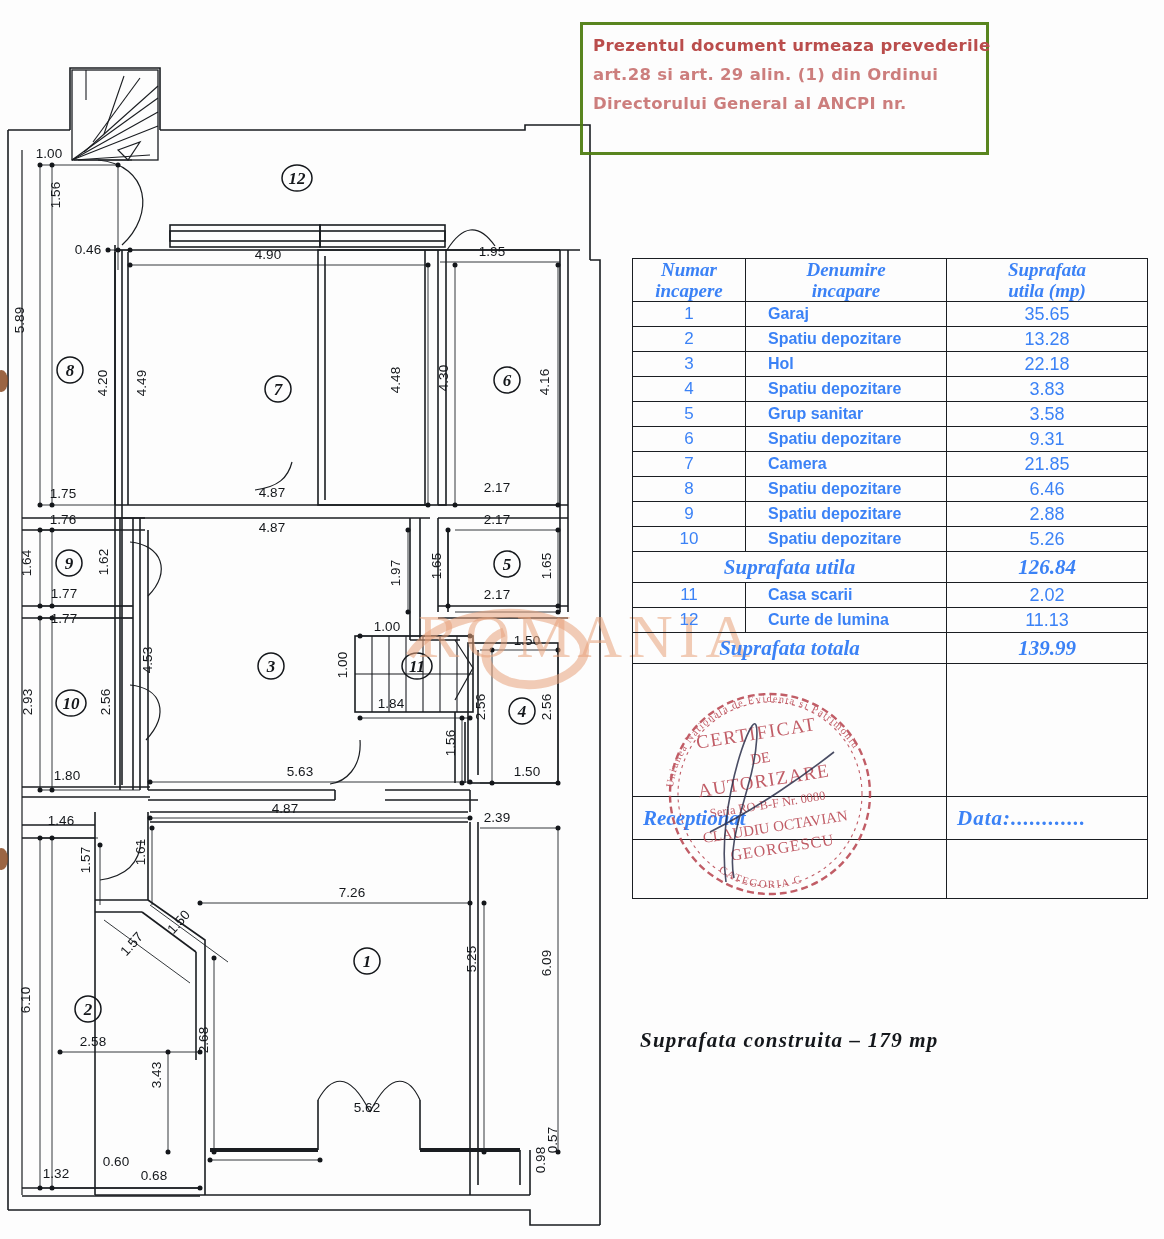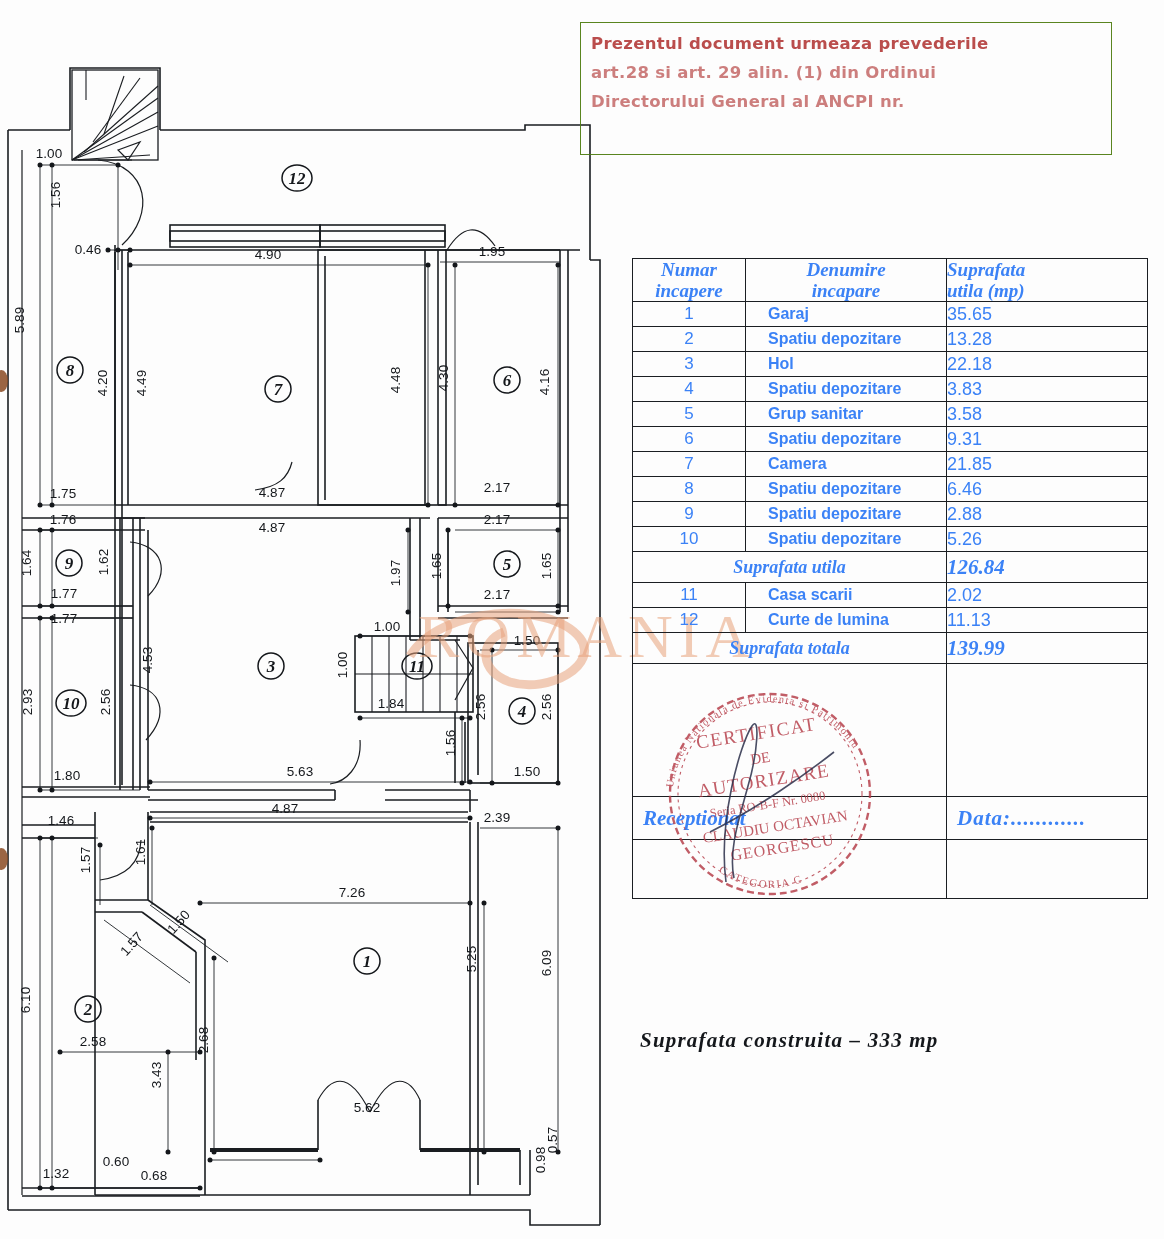--- a/index.html
+++ b/index.html
@@ -8,22 +8,22 @@
     font-family:"Liberation Sans", sans-serif;
     background:#fdfdfd;
   }
 
   
   #plan-area{position:absolute;left:0;top:0;width:620px;height:1239px;}
   #plan-svg{position:absolute;left:0;top:0;}
 
   
   #approval-stamp{
-    position:absolute;left:580px;top:22px;width:532px;height:133px;
-    border:1px solid #4d7c0f;
+    position:absolute;left:580px;top:22px;width:409px;height:133px;
+    border:3px solid #4d7c0f;
     color:#b5403f;
     font-size:16.5px;line-height:29px;
     letter-spacing:.3px;
     padding:6px 8px 0 10px;
     box-sizing:border-box;
     font-family:"DejaVu Sans", sans-serif;
     font-weight:600;
     opacity:.93;
   }
   #approval-stamp div{white-space:nowrap;}
@@ -42,33 +42,33 @@
     background:transparent;
   }
   table.recap td,table.recap th{
     border:1px solid #1b1e22;
     padding:0;
     height:24px;
     color:#3b82f6;
   }
   .c-num{width:112px;text-align:center;}
   .c-den{width:200px;}
-  .c-sup{width:200px;text-align:left;}
+  .c-sup{width:200px;text-align:center;}
   thead td{
     height:44px;
     font-family:"Liberation Serif", serif;font-style:italic;font-weight:700;
     font-size:19px;text-align:center;line-height:21px;
   }
   tbody td{font-size:16px;font-weight:700;}
   tbody td.c-num{font-weight:400;font-size:17px;}
   tbody td.c-den{padding-left:22px;}
   tbody td.c-sup{font-weight:400;font-size:18px;}
   tr.total td{
     font-family:"Liberation Serif", serif;font-style:italic;font-weight:700;
-    font-size:18px;height:30px;
+    font-size:21px;height:30px;
   }
   tr.total td.c-lbl{text-align:center;padding-left:0;}
   tr.total td.c-sup{font-size:21px;}
   tr.sig td{
     font-family:"Liberation Serif", serif;font-style:italic;font-weight:700;
     font-size:20px;height:36px;text-align:center;letter-spacing:.6px;
   }
   tr.blank td{height:132px;}
   tr.recep td{
     font-family:"Liberation Serif", serif;font-style:italic;font-weight:700;
@@ -575,21 +575,21 @@
           <td class="dotted-lead">Data:............</td>
         </tr>
         <tr class="blank2">
           <td colspan="2"></td>
           <td></td>
         </tr>
       </tbody>
   </table>
 </div>
 
-<div id="built-area">Suprafata construita  –  333 mp</div>
+<div id="built-area">Suprafata construita  –  179 mp</div>
 
 <svg id="cert-stamp" viewBox="0 0 244 215">
   <defs>
     <path id="arcTop" d="M 24,118 A 98,98 0 0 1 220,118"></path>
     <path id="arcBot" d="M 34,118 A 88,88 0 0 0 210,118"></path>
   </defs>
   <g opacity=".82">
     <circle cx="122" cy="112" r="100" fill="none" stroke="#b43a46" stroke-width="2.4" stroke-dasharray="7 4" transform="rotate(-8 122 112)"></circle>
     <circle cx="122" cy="112" r="92" fill="none" stroke="#b43a46" stroke-width="1.1" stroke-dasharray="3 4"></circle>
     <text font-size="10.5" fill="#b43a46" font-family="'Liberation Serif', serif" letter-spacing="1.2">

